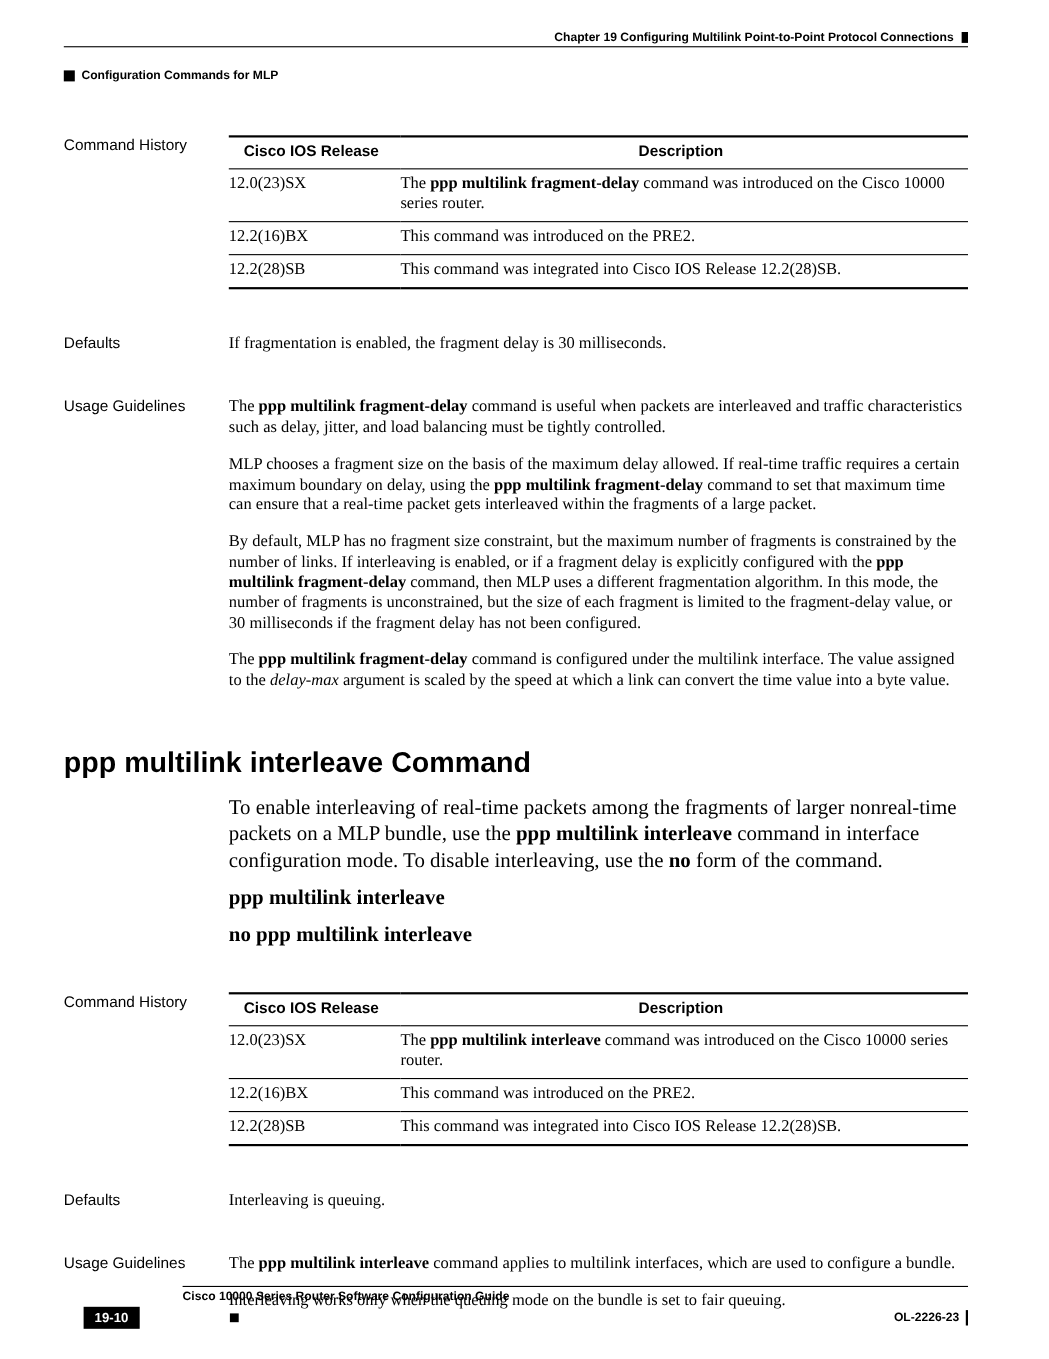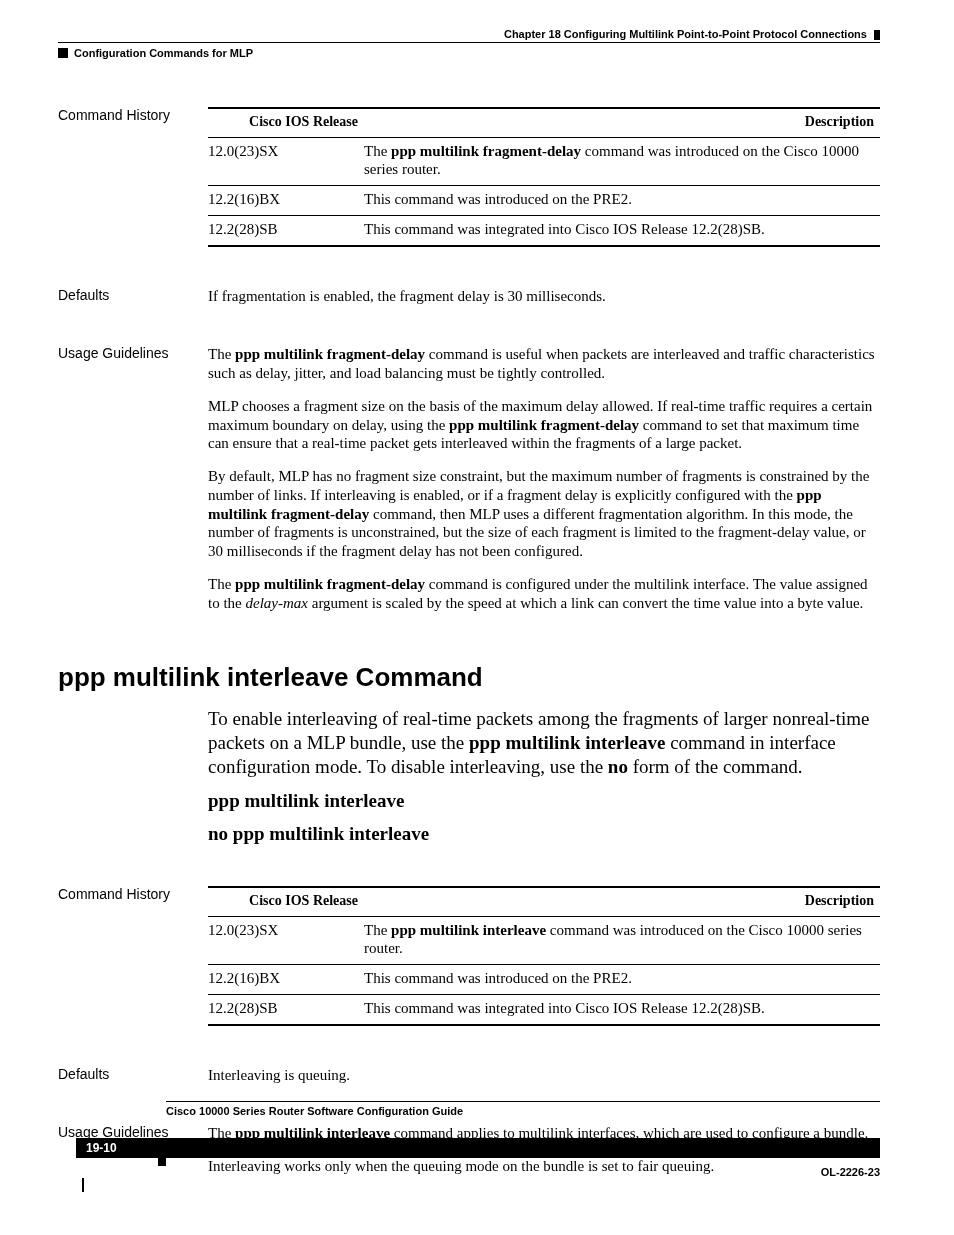--- a/index.html
+++ b/index.html
@@ -23,21 +23,21 @@
     position: relative;
     margin-bottom: 6px;
   }
   .running-header .right {
     text-align: right;
   }
   .running-header .right svg {
     width: 6px; height: 10px; vertical-align: middle; margin-left: 4px;
   }
   .running-header .left {
-    margin-top: 4px;
+    margin-top: 20px;
     display: flex;
     align-items: center;
   }
   .running-header .left .box {
     width: 10px; height: 10px; background:#000; margin-right:6px;
   }
   .running-header .rule {
     border-top: 1px solid #000;
     margin-top: 2px;
   }
@@ -62,22 +62,22 @@
   .body-col p:last-child { margin-bottom: 0; }
   .bold { font-weight: bold; }
   .italic { font-style: italic; }
 
   table.history {
     width: 100%;
     border-collapse: collapse;
     font-size: 15px;
   }
   table.history th {
-    text-align: right;
-    font-family: Liberation Serif, serif;
+    text-align: center;
+    font-family: Liberation Sans, sans-serif;
     font-weight: bold;
     font-size: 14px;
     padding: 4px 6px 6px 0;
     border-top: 2px solid #000;
     border-bottom: 1px solid #000;
   }
   table.history td {
     font-family: "Times New Roman", Times, serif;
     padding: 4px 6px 6px 0;
     border-bottom: 1px solid #000;
@@ -113,22 +113,22 @@
     padding-top: 3px;
     position: relative;
   }
   .footer .booktitle {
     font-size: 11px;
     font-weight: bold;
     padding-left: 0;
   }
   .footer .bottom-row {
     display:flex;
-    margin-top: 21px;
-    flex-direction: column;
+    align-items:center;
+    margin-top: 3px;
   }
   .footer .pagenum {
     background: #000;
     color: #fff;
     font-weight: bold;
     font-size: 12px;
     padding: 3px 10px;
   }
   .footer .sq {
     width: 8px; height: 8px; background:#000; margin-left: 82px;
@@ -144,21 +144,21 @@
     margin-left: 6px;
   }
 </style>
 </head>
 <body>
 
 <div class="page">
 
   <div class="running-header">
     <div class="right">
-      <span>Chapter 18      Configuring Multilink Point-to-Point Protocol Connections</span>
+      <span>Chapter 19      Configuring Multilink Point-to-Point Protocol Connections</span>
       <svg viewBox="0 0 6 10">
           <rect x="0" y="0" width="6" height="10" fill="#000"></rect>
         </svg>
     </div>
     <div class="rule"></div>
     <div class="left">
       <span class="box"></span>
       <span>Configuration Commands for MLP</span>
     </div>
   </div>

